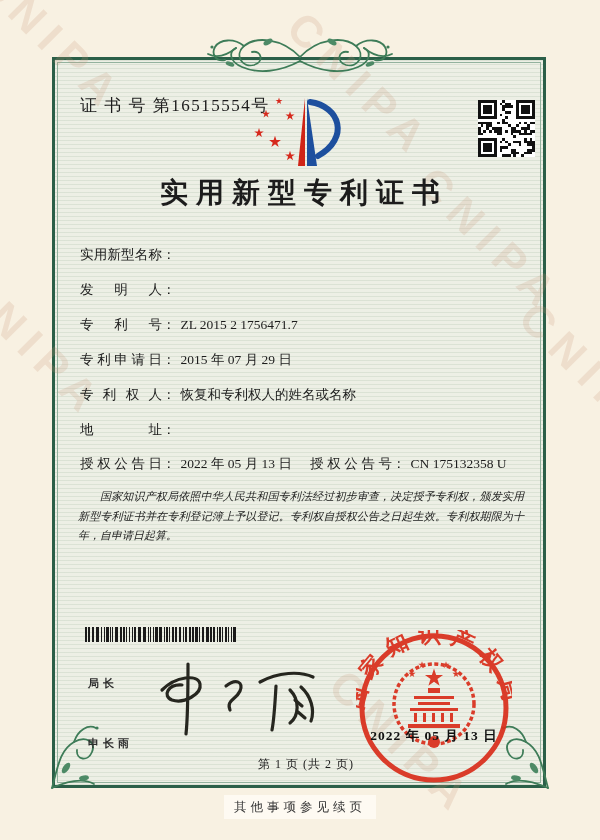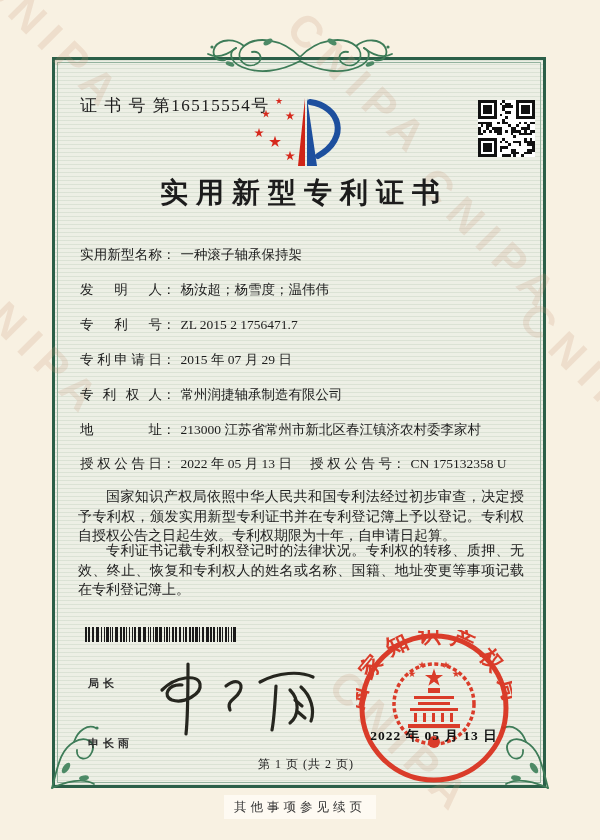--- a/index.html
+++ b/index.html
@@ -34,22 +34,22 @@
   .title{
     left:0;width:600px;top:174px;text-align:center;
     font-size:28px;font-weight:700;letter-spacing:8px;text-indent:8px;
   }
   .frow{left:80px;right:60px;font-size:13.5px;display:flex;align-items:baseline;}
   .justify-chars{display:inline-flex;justify-content:space-between;width:82px;flex:none;}
   .colon{flex:none;}
   .fval{margin-left:5px;white-space:nowrap;}
   .grant-right{position:absolute;left:230px;top:0;display:flex;align-items:baseline;}
   .para{
-    left:78px;width:446px;font-size:14px;line-height:19.5px;
-    text-align:justify;text-indent:2em;color:#222;
+    left:78px;width:446px;font-size:11px;line-height:19.5px;
+    text-align:justify;text-indent:2em;color:#222;font-style:italic;
   }
   .jt{
     font-family:"Liberation Sans","DejaVu Sans",sans-serif;
     font-size:11px;font-weight:600;letter-spacing:4px;color:#2d2d2d;
   }
   .seal-date{
     left:358px;top:727px;width:152px;text-align:center;
     font-size:13.5px;font-weight:700;letter-spacing:1px;color:#111;
   }
   .page-num{left:52px;width:508px;top:756px;text-align:center;font-size:12px;letter-spacing:1px;}
@@ -249,30 +249,28 @@
   <div class="abs frow" style="top:246px">
     <span class="justify-chars">
         <span>实</span>
         <span>用</span>
         <span>新</span>
         <span>型</span>
         <span>名</span>
         <span>称</span>
       </span>
       <span class="colon">：</span>
-    <span class="fval">一种滚子轴承保持架</span>
   </div>
   <div class="abs frow" style="top:281px">
     <span class="justify-chars">
         <span>发</span>
         <span>明</span>
         <span>人</span>
       </span>
       <span class="colon">：</span>
-    <span class="fval">杨汝超；杨雪度；温伟伟</span>
   </div>
   <div class="abs frow" style="top:316px">
     <span class="justify-chars">
         <span>专</span>
         <span>利</span>
         <span>号</span>
       </span>
       <span class="colon">：</span>
     <span class="fval">ZL 2015 2 1756471.7</span>
   </div>
@@ -288,29 +286,28 @@
     <span class="fval">2015 年 07 月 29 日</span>
   </div>
   <div class="abs frow" style="top:386px">
     <span class="justify-chars">
         <span>专</span>
         <span>利</span>
         <span>权</span>
         <span>人</span>
       </span>
       <span class="colon">：</span>
-    <span class="fval">常州润捷轴承制造有限公司</span>
+    <span class="fval">恢复和专利权人的姓名或名称</span>
   </div>
   <div class="abs frow" style="top:421px">
     <span class="justify-chars">
         <span>地</span>
         <span>址</span>
       </span>
       <span class="colon">：</span>
-    <span class="fval">213000 江苏省常州市新北区春江镇济农村委李家村</span>
   </div>
 
   <div class="abs frow" style="top:455px">
     <span class="justify-chars">
         <span>授</span>
         <span>权</span>
         <span>公</span>
         <span>告</span>
         <span>日</span>
       </span>
@@ -323,21 +320,20 @@
           <span>公</span>
           <span>告</span>
           <span>号</span>
         </span>
         <span class="colon">：</span>
       <span class="fval">CN 175132358 U</span>
     </span>
   </div>
 
   <div class="abs para" style="top:487px">国家知识产权局依照中华人民共和国专利法经过初步审查，决定授予专利权，颁发实用新型专利证书并在专利登记簿上予以登记。专利权自授权公告之日起生效。专利权期限为十年，自申请日起算。</div>
-  <div class="abs para" style="top:541px">专利证书记载专利权登记时的法律状况。专利权的转移、质押、无效、终止、恢复和专利权人的姓名或名称、国籍、地址变更等事项记载在专利登记簿上。</div>
 
   <svg class="abs" style="left:85px;top:627px" width="154" height="15" viewBox="0 0 154 15" shape-rendering="crispEdges">
     <g id="barcode-svg">
         <rect x="0" y="0" width="2" height="15" fill="#1b1b1b"></rect>
         <rect x="3" y="0" width="2" height="15" fill="#1b1b1b"></rect>
         <rect x="7" y="0" width="2" height="15" fill="#1b1b1b"></rect>
         <rect x="11" y="0" width="3" height="15" fill="#1b1b1b"></rect>
         <rect x="16" y="0" width="1" height="15" fill="#1b1b1b"></rect>
         <rect x="19" y="0" width="1" height="15" fill="#1b1b1b"></rect>
         <rect x="21" y="0" width="3" height="15" fill="#1b1b1b"></rect>

